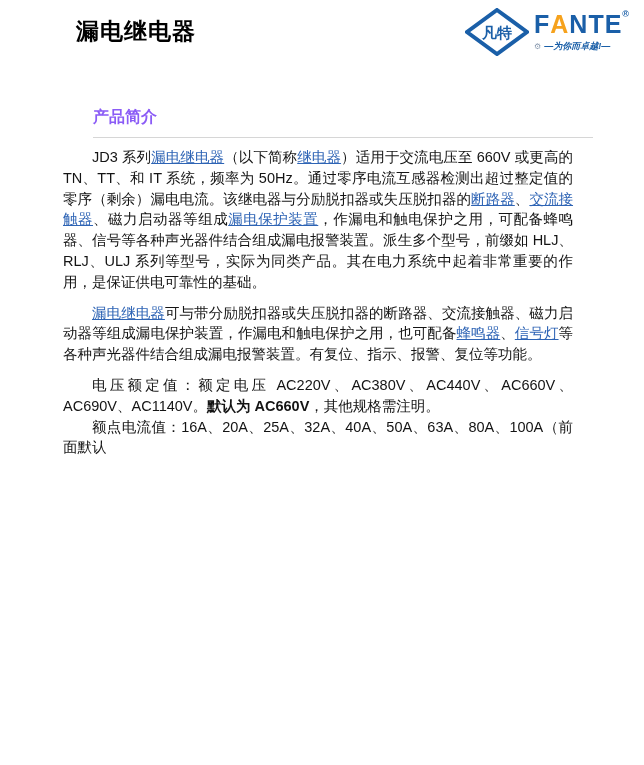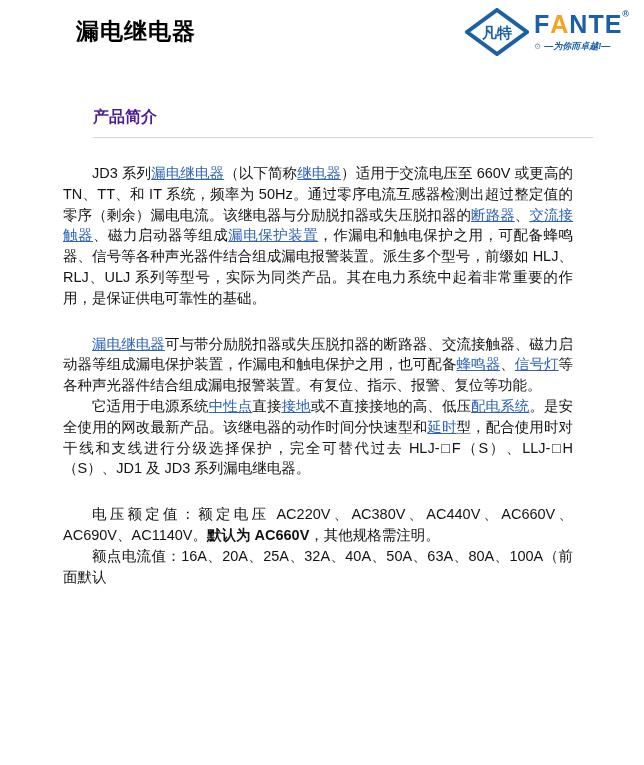--- a/index.html
+++ b/index.html
@@ -41,24 +41,24 @@
 
   
   main{
     position:absolute;left:63px;right:71px;top:0;
     padding-top:107px;
   }
   section{margin-top:10px;}
   section:first-child{margin-top:0;}
   h2.sec-h{
     margin:0 -20px 0 30px;padding:0 0 11px 0;
-    font-size:16px;line-height:19px;font-weight:bold;color:#4c1d95;
+    font-size:16px;line-height:19px;font-weight:bold;color:#8b5cf6;
     border-bottom:1px solid var(--rule);
   }
-  .paras{margin-top:25px;}
+  .paras{margin-top:9px;}
   .paras p{
     margin:0;font-size:14.5px;line-height:20.8px;
     text-align:justify;text-indent:2em;color:#141414;
   }
   .paras a{
     color:var(--link);text-decoration:underline;cursor:pointer;
   }
   .paras .b{font-weight:bold;}
 </style>
 </head>
@@ -91,21 +91,20 @@
     <section>
       <h2 class="sec-h">产品简介</h2>
       <div class="paras">
           <p><span>JD3 系列</span><a href="#">漏电继电器</a><span>（以下简称</span><a href="#">继电器</a><span>）适用于交流电压至 660V 或更高的 TN、TT、和 IT 系统，频率为 50Hz。通过零序电流互感器检测出超过整定值的零序（剩余）漏电电流。该继电器与分励脱扣器或失压脱扣器的</span><a href="#">断路器</a><span>、</span><a href="#">交流接触器</a><span>、磁力启动器等组成</span><a href="#">漏电保护装置</a><span>，作漏电和触电保护之用，可配备蜂鸣器、信号等各种声光器件结合组成漏电报警装置。派生多个型号，前缀如 HLJ、RLJ、ULJ 系列等型号，实际为同类产品。其在电力系统中起着非常重要的作用，是保证供电可靠性的基础。</span></p>
         </div>
     </section>
 
     <section>
       <div class="paras">
           <p><a href="#">漏电继电器</a><span>可与带分励脱扣器或失压脱扣器的断路器、交流接触器、磁力启动器等组成漏电保护装置，作漏电和触电保护之用，也可配备</span><a href="#">蜂鸣器</a><span>、</span><a href="#">信号灯</a><span>等各种声光器件结合组成漏电报警装置。有复位、指示、报警、复位等功能。</span></p>
-          <p><span>它适用于电源系统</span><a href="#">中性点</a><span>直接</span><a href="#">接地</a><span>或不直接接地的高、低压</span><a href="#">配电系统</a><span>。是安全使用的网改最新产品。该继电器的动作时间分快速型和</span><a href="#">延时</a><span>型，配合使用时对干线和支线进行分级选择保护，完全可替代过去 HLJ-□F（S）、LLJ-□H（S）、JD1 及 JD3 系列漏电继电器。</span></p>
         </div>
     </section>
 
     <section>
       <div class="paras">
           <p><span>电压额定值：额定电压 AC220V、AC380V、AC440V、AC660V、AC690V、AC1140V。</span><span class="b">默认为 AC660V</span><span>，其他规格需注明。</span></p>
           <p><span>额点电流值：16A、20A、25A、32A、40A、50A、63A、80A、100A（前面默认 </span></p>
         </div>
     </section>
   </main>

